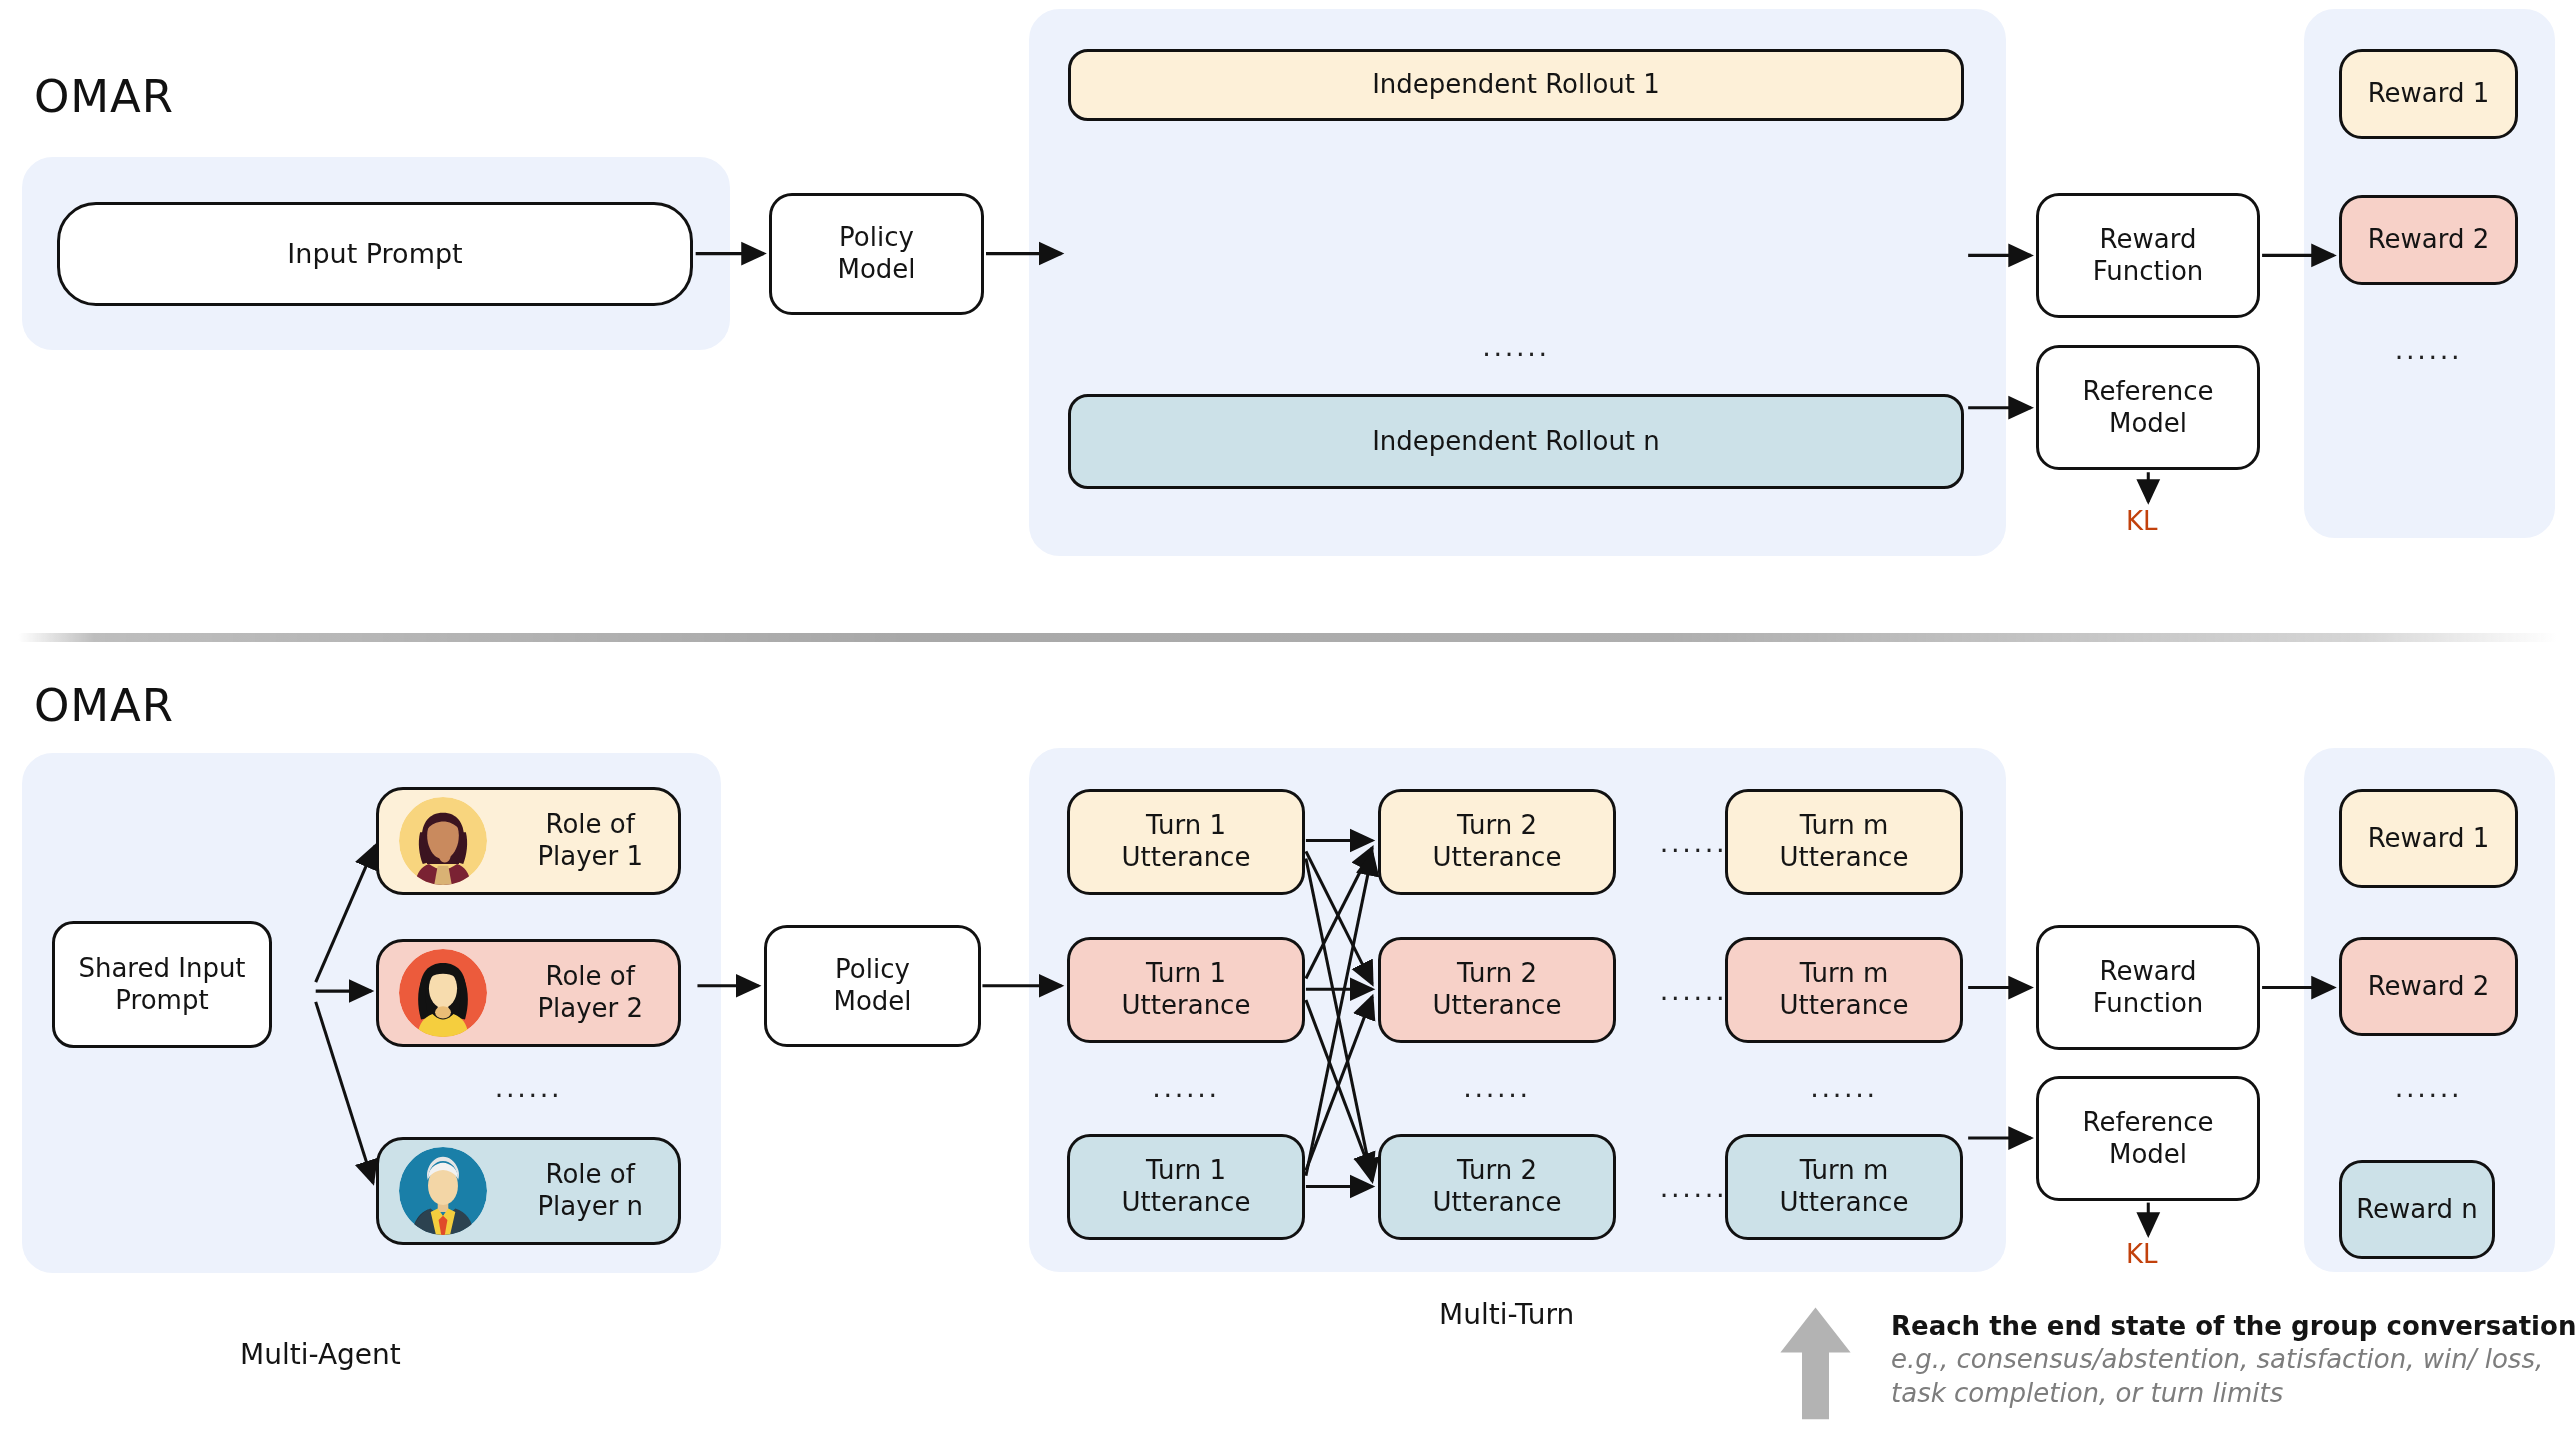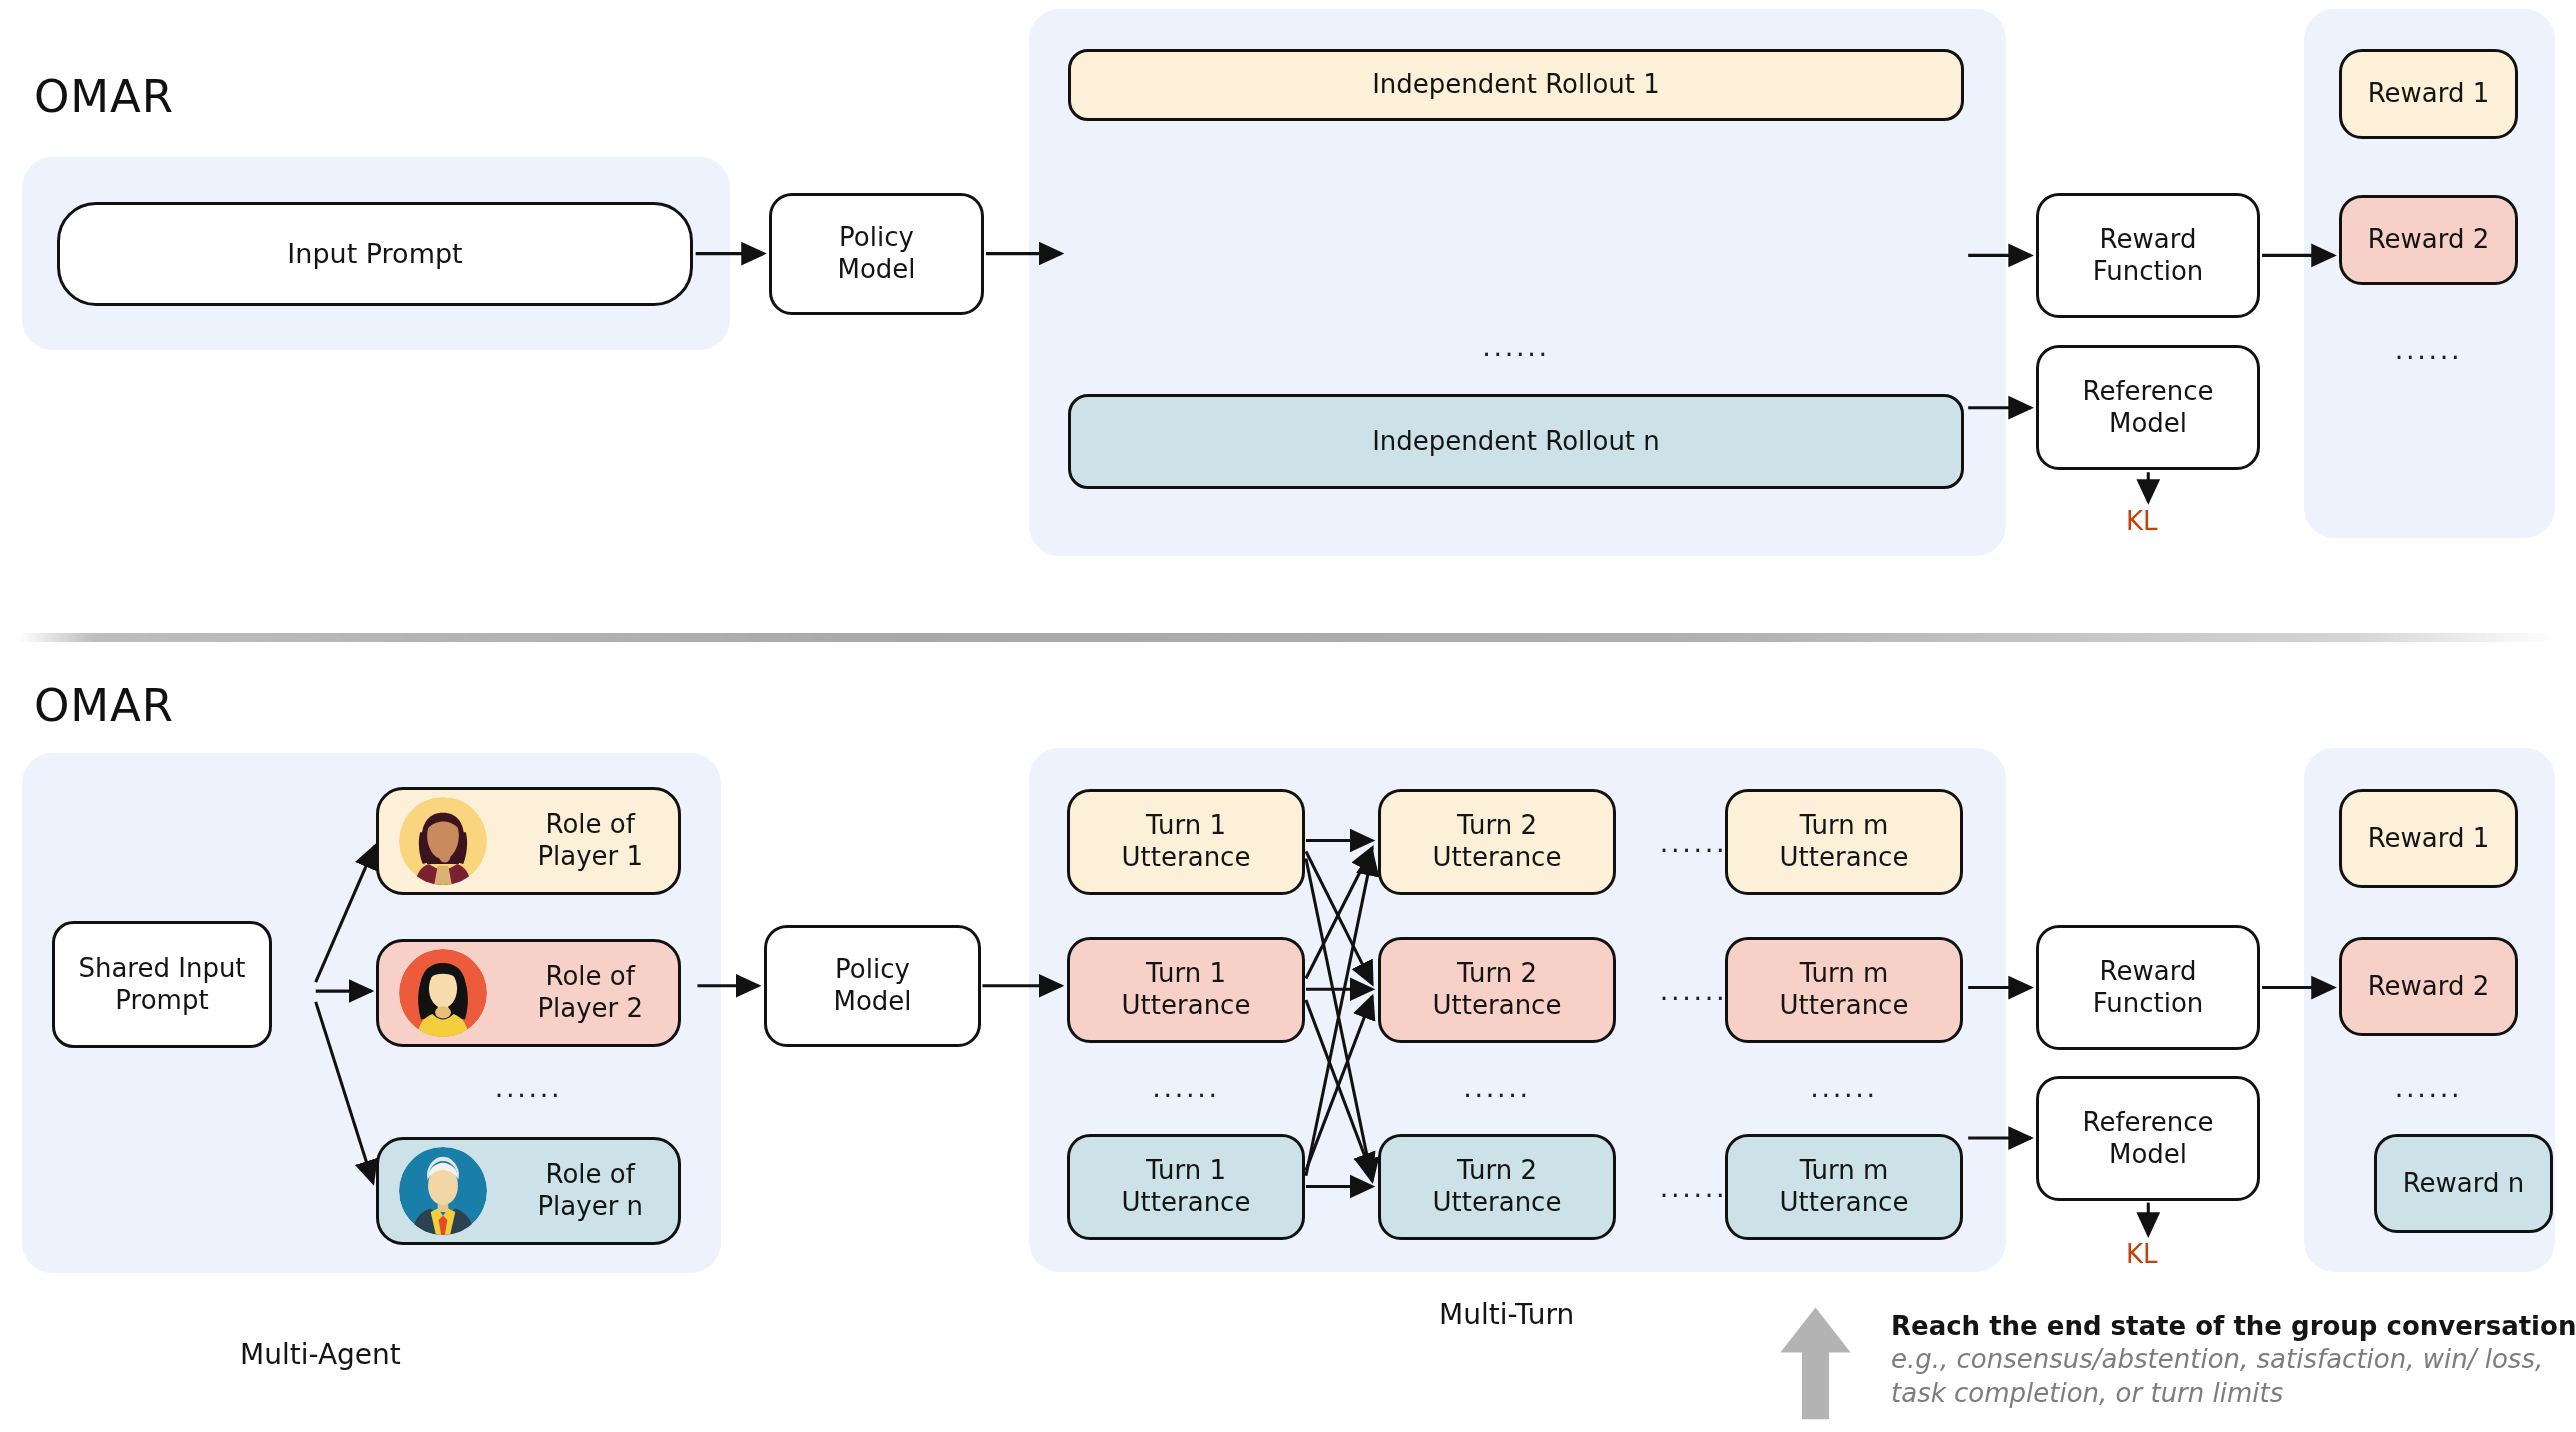--- a/index.html
+++ b/index.html
@@ -256,21 +256,21 @@
   <div class="node" style="left:2036px; top:925px; width:224px; height:125px; white-space:pre-line;">Reward
 Function</div>
   <div class="node" style="left:2036px; top:1076px; width:224px; height:125px; white-space:pre-line;">Reference
 Model</div>
   <div class="kl-label" style="left:2126px; top:1239px;">KL</div>
 
   <div class="panel" style="left:2304px; top:748px; width:251px; height:524px;"></div>
   <div class="node yellow" style="left:2339px; top:789px; width:179px; height:99px;">Reward 1</div>
   <div class="node red" style="left:2339px; top:937px; width:179px; height:99px;">Reward 2</div>
   <div class="dots" style="left:2339px; top:1074px; width:179px;">......</div>
-  <div class="node blue" style="left:2339px; top:1134px; width:179px; height:99px;margin-left:35px;">Reward n</div>
+  <div class="node blue" style="left:2339px; top:1160px; width:156px; height:99px;">Reward n</div>
 
   <div class="caption" style="left:240px; top:1298px;margin-top:40px;">Multi-Agent</div>
   <div class="caption" style="left:1439px; top:1298px;">Multi-Turn</div>
 
   <div class="up-arrow" style="left:1775px; top:1304px;">
     <svg width="81" height="117" viewBox="0 0 90 130" aria-hidden="true">
       <polygon points="45,4 84,54 60,54 60,128 30,128 30,54 6,54" fill="#B3B3B3"></polygon>
     </svg>
   </div>
   <div class="note" style="left:1891px; top:1310px;">

